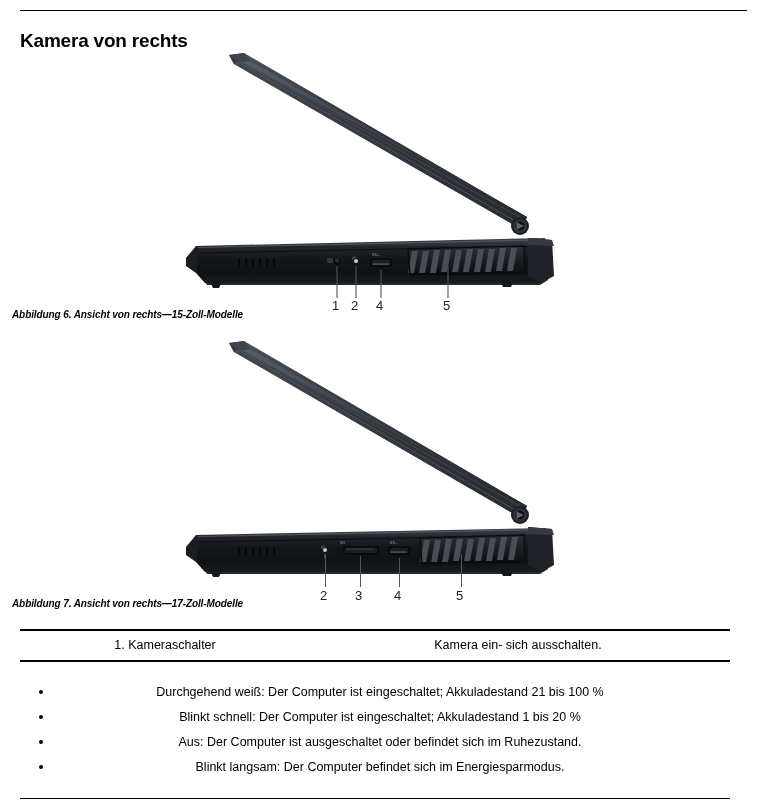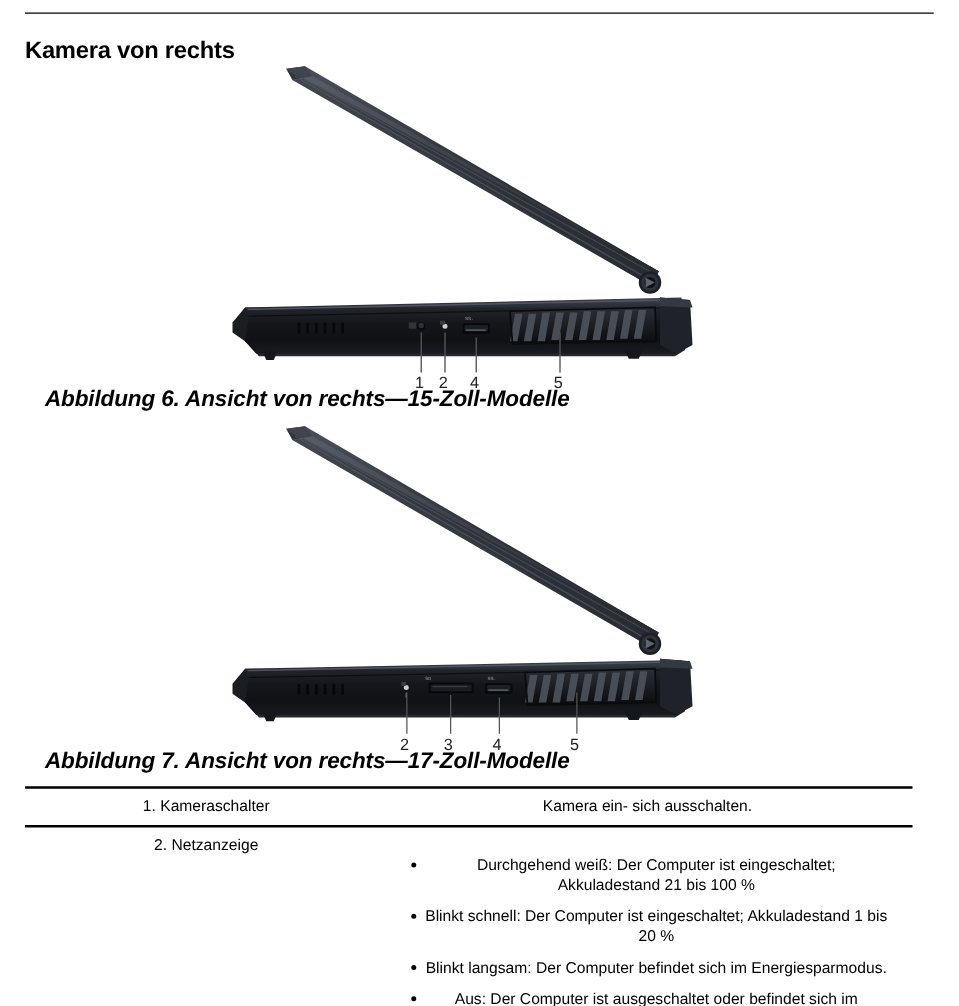--- a/index.html
+++ b/index.html
@@ -48,22 +48,22 @@
   .illustration {
     position: absolute;
     left: 0;
     top: 0;
     width: 767px;
     height: 100%;
   }
 
   .fig-caption {
     position: absolute;
-    left: 36px;
-    font-size: 18px;
+    left: 12px;
+    font-size: 10px;
     font-style: italic;
     font-weight: bold;
     letter-spacing: -0.1px;
     white-space: nowrap;
   }
   #caption-15 { top: 309px; }
   #caption-17 { top: 598px; }
 
   
   #spec-table {
@@ -421,25 +421,24 @@
   <div class="rule-thick"></div>
 
   <div class="t-row">
     <div class="t-col-label">1. Kameraschalter</div>
     <div class="t-col-desc plain">Kamera ein- sich ausschalten.</div>
   </div>
 
   <div class="rule-thick"></div>
 
   <div class="t-row">
-    <div class="t-col-label">2. Netzanzeige</div>
     <div class="t-col-desc">
       <ul class="bullets">
         <li>Durchgehend weiß: Der Computer ist eingeschaltet; Akkuladestand 21 bis 100 %</li>
         <li>Blinkt schnell: Der Computer ist eingeschaltet; Akkuladestand 1 bis 20 %</li>
+        <li>Aus: Der Computer ist ausgeschaltet oder befindet sich im Ruhezustand.</li>
         <li>Blinkt langsam: Der Computer befindet sich im Energiesparmodus.</li>
-        <li>Aus: Der Computer ist ausgeschaltet oder befindet sich im Ruhezustand.</li>
       </ul>
     </div>
   </div>
 
   <div class="rule-thin"></div>
 </div>
 
 </body></html>

